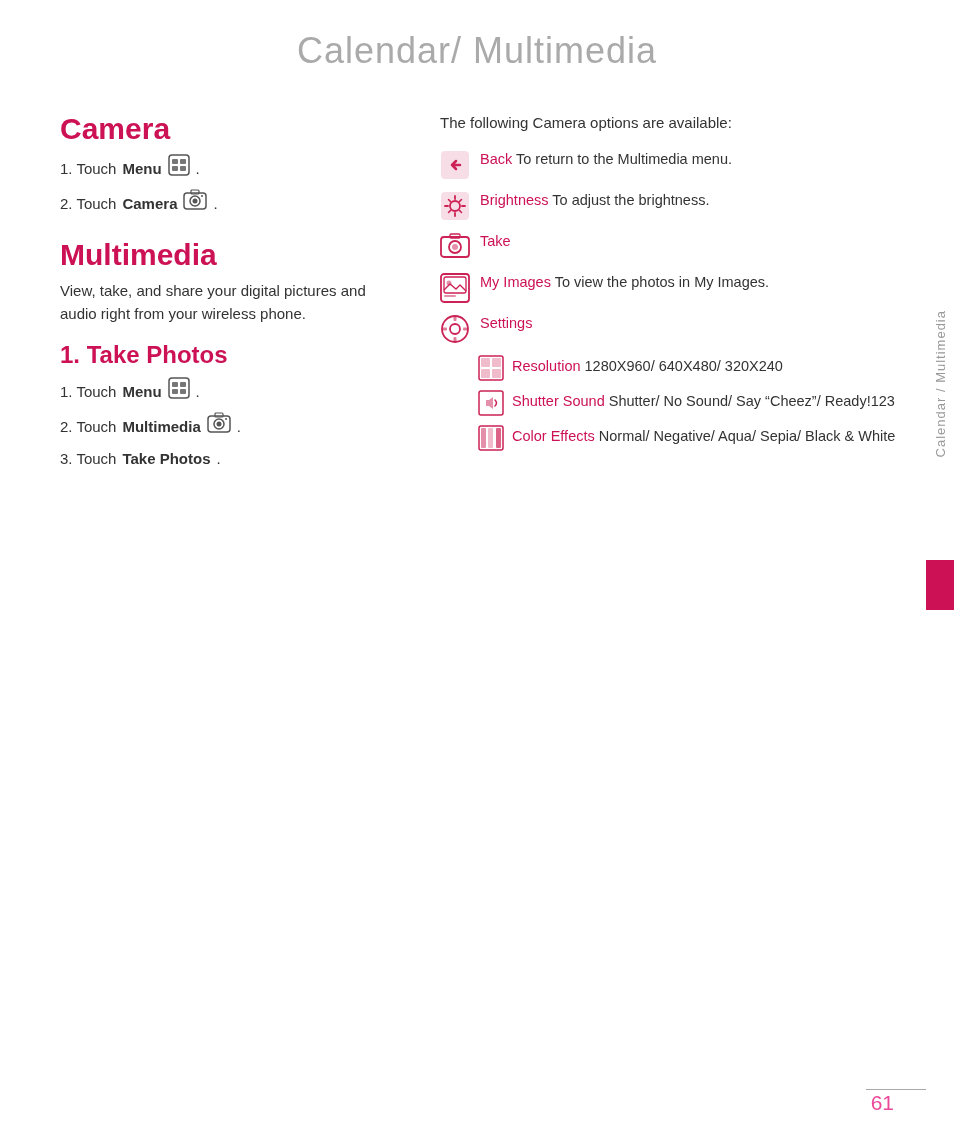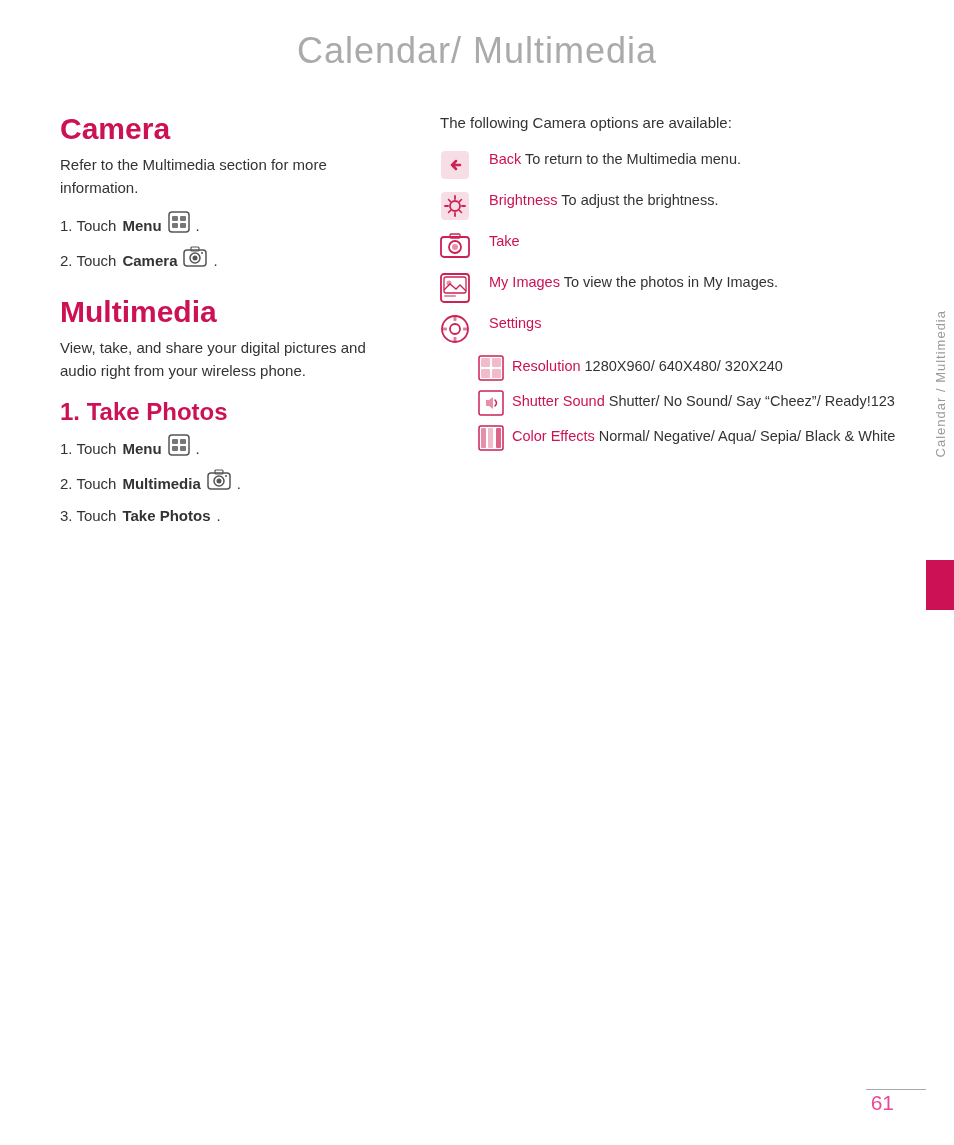--- a/index.html
+++ b/index.html
@@ -79,21 +79,21 @@
       line-height: 1.5;
       color: #333;
       margin-bottom: 14px;
     }
 
     .option-item {
       display: flex;
       flex-direction: row;
       align-items: flex-start;
       margin-bottom: 10px;
-      gap: 19px;
+      gap: 10px;
     }
 
     .option-icon {
       width: 30px;
       height: 30px;
       flex-shrink: 0;
       margin-top: 1px;
     }
 
     .option-text {
@@ -175,21 +175,20 @@
 </head>
 <body>
 
 <div class="page-title">Calendar/ Multimedia</div>
 
 <div class="content-area">
 
   <div class="left-col">
 
     <div class="section-heading">Camera</div>
-    <div class="body-text">Refer to the Multimedia section for more information.</div>
 
     <div class="step-line">
       <span>1. Touch </span>
         <span class="step-bold">Menu</span>
       <span>
         <svg width="22" height="22" viewBox="0 0 22 22">
           <rect x="1" y="1" width="20" height="20" rx="3" fill="none" stroke="#555" stroke-width="1.5"></rect>
           <rect x="4" y="5" width="6" height="5" rx="1" fill="#777"></rect>
           <rect x="12" y="5" width="6" height="5" rx="1" fill="#777"></rect>
           <rect x="4" y="12" width="6" height="5" rx="1" fill="#777"></rect>

